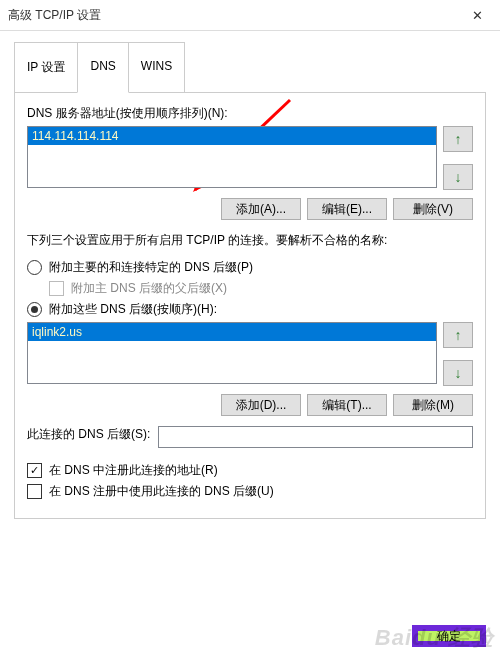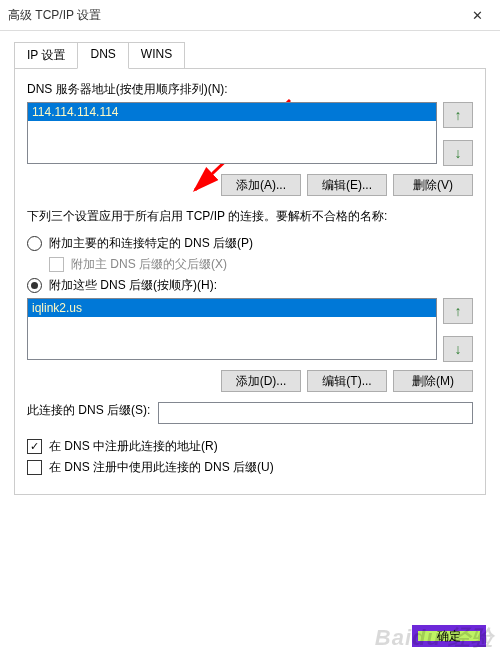--- a/index.html
+++ b/index.html
@@ -36,21 +36,21 @@
   .client {
     padding: 10px 14px 10px 14px;
   }
   .tabs {
     display: flex;
     position: relative;
     top: 1px;
     z-index: 2;
   }
   .tab {
-    padding: 4px 12px;
+    padding: 16px 12px;
     border: 1px solid #ccc;
     background: #fff;
     margin-right: -1px;
     position: relative;
   }
   .tab.inactive {
     background: #fff;
     border-bottom: 1px solid #ccc;
   }
   .tab.active {

